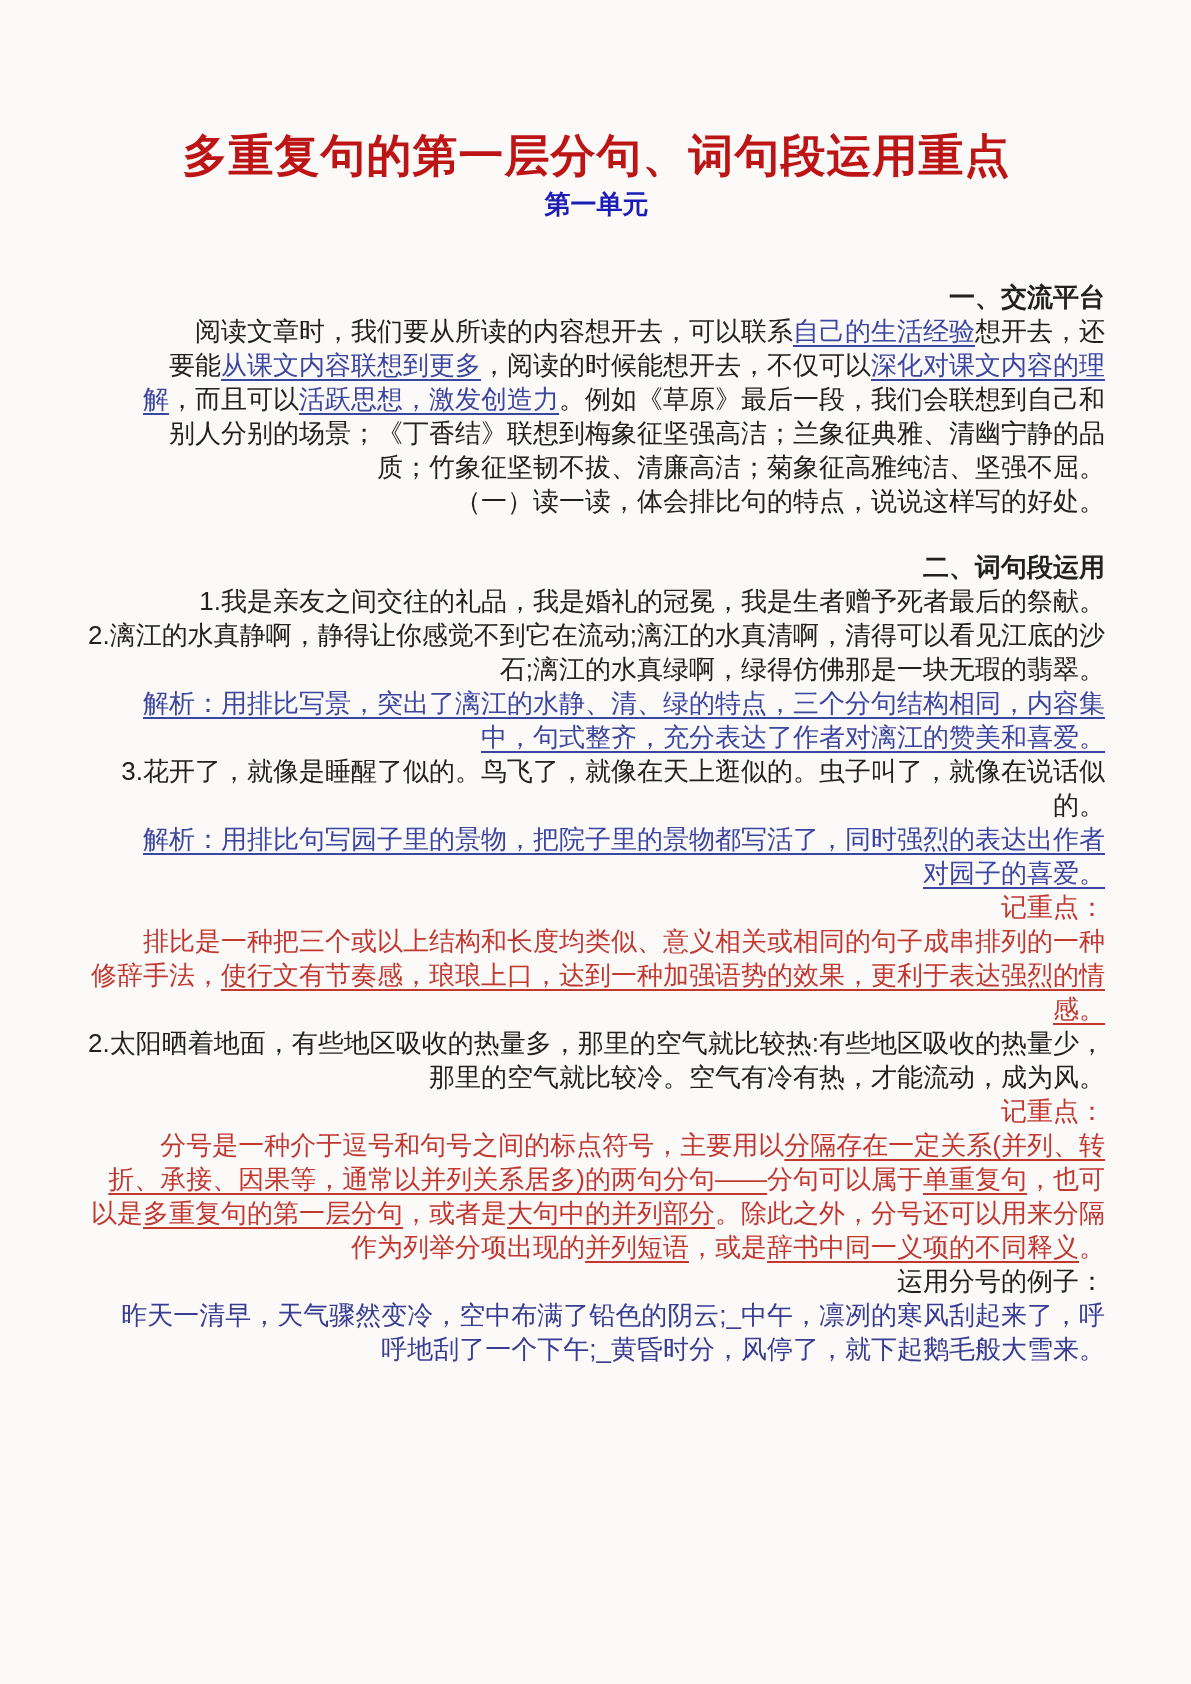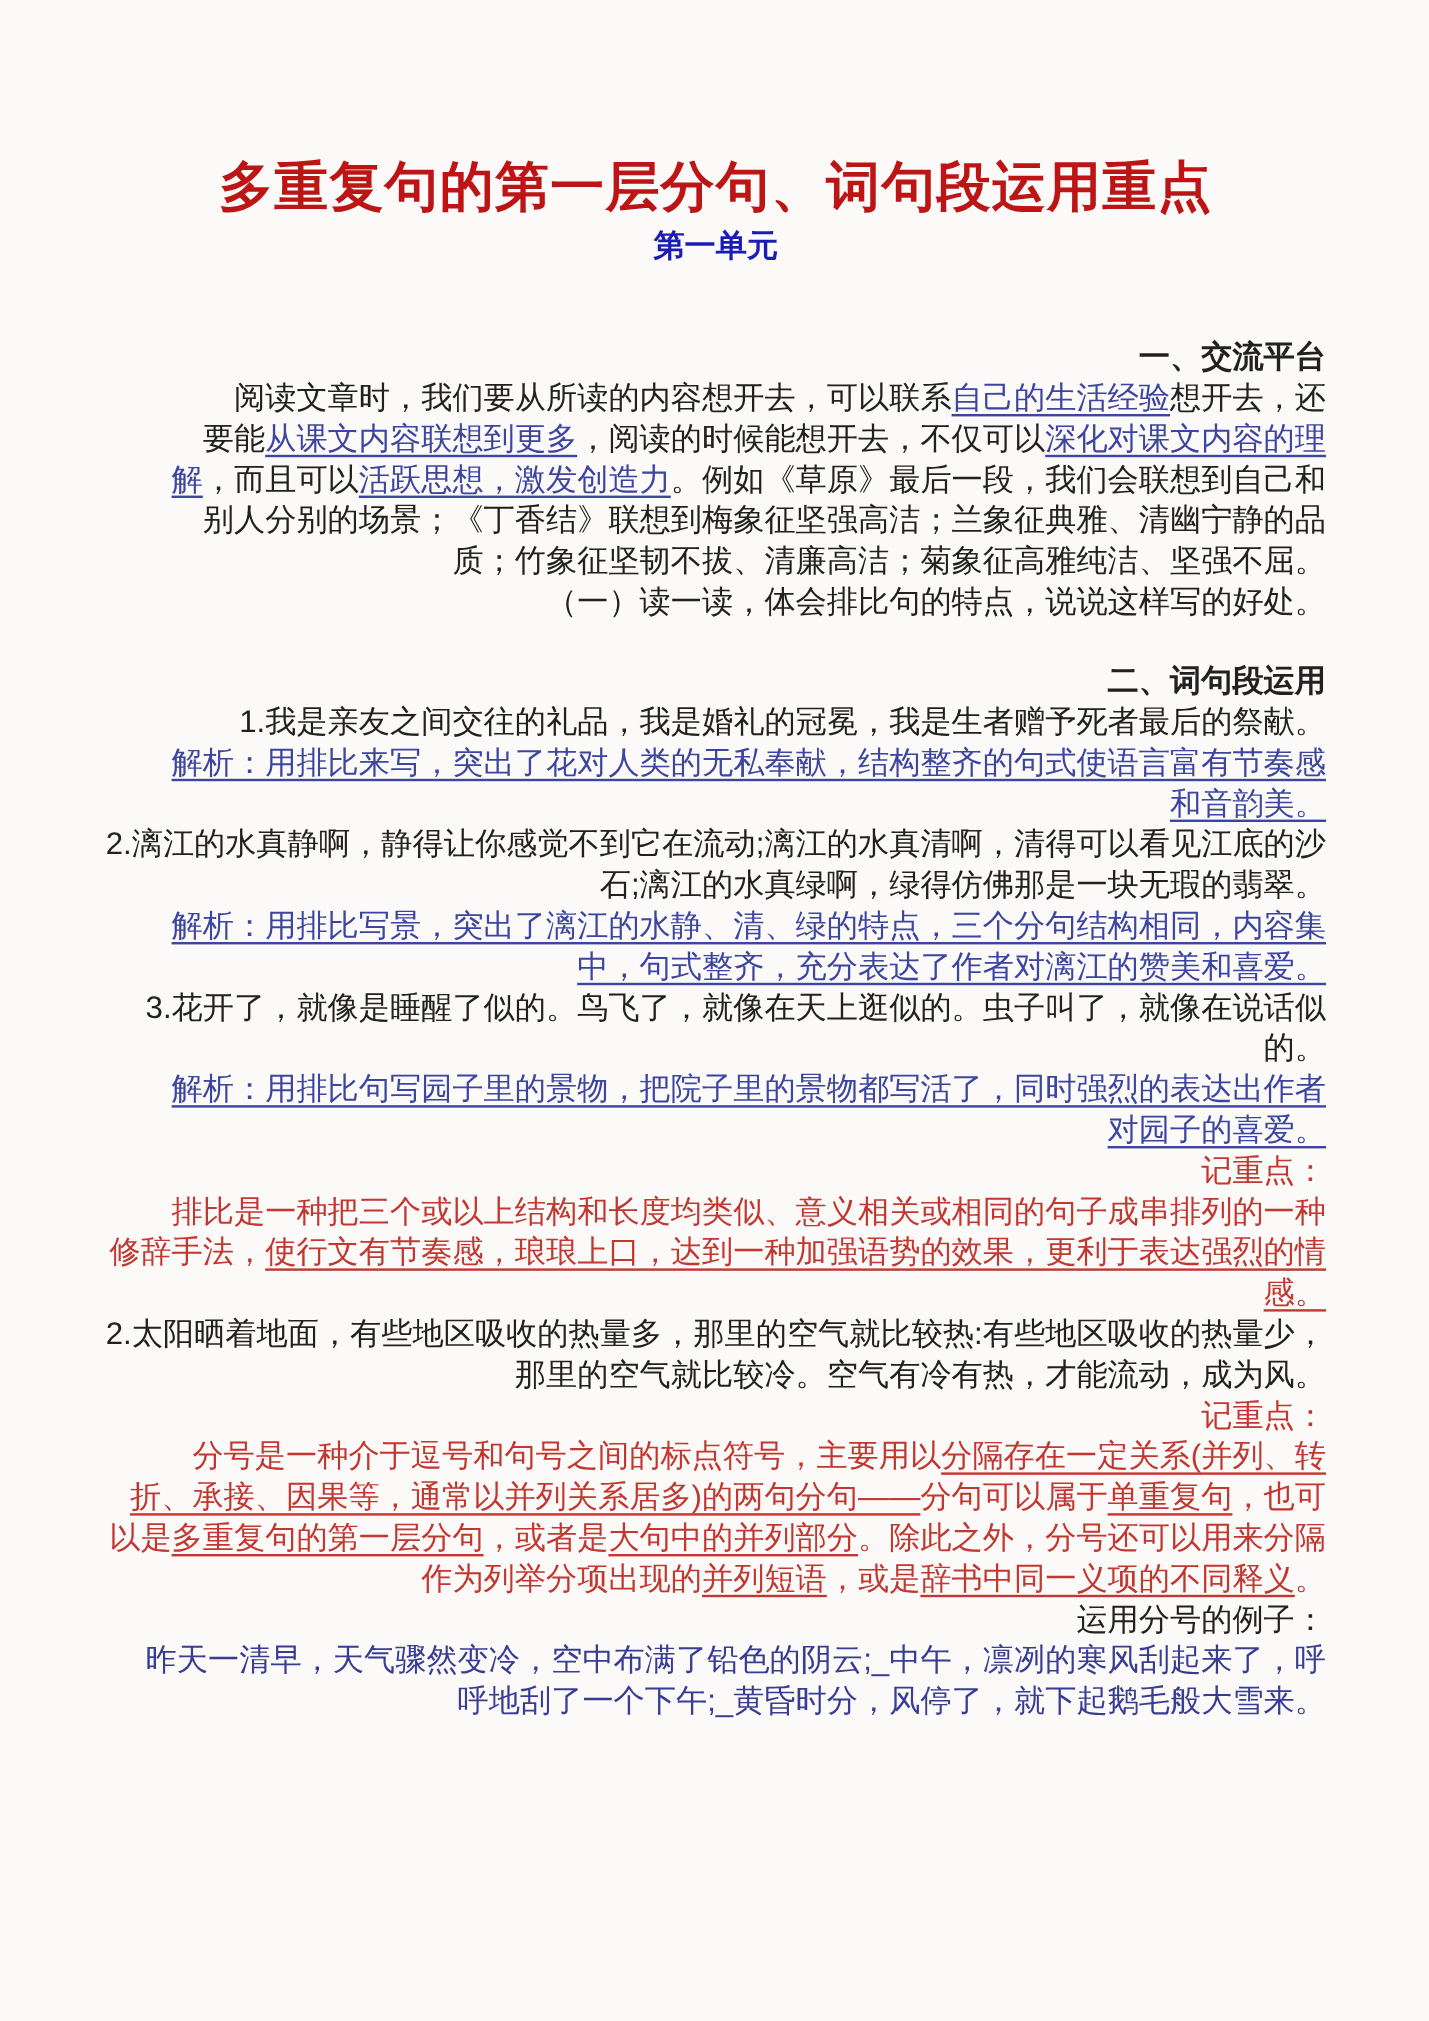--- a/index.html
+++ b/index.html
@@ -80,21 +80,20 @@
 
 <div class="page" data-name="document-page">
   <div class="doc-title" data-name="page-title">多重复句的第一层分句、词句段运用重点</div>
   <div class="doc-subtitle" data-name="page-subtitle">第一单元</div>
   <div class="blocks" data-name="document-blocks">
       <div class="block type-heading" data-name="heading-exchange-platform"><span class="seg-black" data-name="text-segment">一、交流平台</span></div>
       <div class="block type-para" data-name="para-exchange-platform"><span class="seg-black" data-name="text-segment">阅读文章时，我们要从所读的内容想开去，可以联系</span><span class="seg-blue-u" data-name="text-segment">自己的生活经验</span><span class="seg-black" data-name="text-segment">想开去，还要能</span><span class="seg-blue-u" data-name="text-segment">从课文内容联想到更多</span><span class="seg-black" data-name="text-segment">，阅读的时候能想开去，不仅可以</span><span class="seg-blue-u" data-name="text-segment">深化对课文内容的理解</span><span class="seg-black" data-name="text-segment">，而且可以</span><span class="seg-blue-u" data-name="text-segment">活跃思想，激发创造力</span><span class="seg-black" data-name="text-segment">。例如《草原》最后一段，我们会联想到自己和别人分别的场景；《丁香结》联想到梅象征坚强高洁；兰象征典雅、清幽宁静的品质；竹象征坚韧不拔、清廉高洁；菊象征高雅纯洁、坚强不屈。</span></div>
       <div class="block type-subheading" data-name="subheading-part1"><span class="seg-black" data-name="text-segment">（一）读一读，体会排比句的特点，说说这样写的好处。</span></div>
       <div class="block type-heading" data-name="heading-word-sentence"><span class="seg-black" data-name="text-segment">二、词句段运用</span></div>
       <div class="block type-item" data-name="item-1-1"><span class="seg-black" data-name="text-segment">1.我是亲友之间交往的礼品，我是婚礼的冠冕，我是生者赠予死者最后的祭献。</span></div>
-      <div class="block type-analysis" data-name="analysis-1-1"><span class="seg-blue-u" data-name="text-segment">解析：用排比来写，突出了花对人类的无私奉献，结构整齐的句式使语言富有节奏感和音韵美。</span></div>
       <div class="block type-item" data-name="item-1-2"><span class="seg-black" data-name="text-segment">2.漓江的水真静啊，静得让你感觉不到它在流动;漓江的水真清啊，清得可以看见江底的沙石;漓江的水真绿啊，绿得仿佛那是一块无瑕的翡翠。</span></div>
       <div class="block type-analysis" data-name="analysis-1-2"><span class="seg-blue-u" data-name="text-segment">解析：用排比写景，突出了漓江的水静、清、绿的特点，三个分句结构相同，内容集中，句式整齐，充分表达了作者对漓江的赞美和喜爱。</span></div>
       <div class="block type-item" data-name="item-1-3"><span class="seg-black" data-name="text-segment">3.花开了，就像是睡醒了似的。鸟飞了，就像在天上逛似的。虫子叫了，就像在说话似的。</span></div>
       <div class="block type-analysis" data-name="analysis-1-3"><span class="seg-blue-u" data-name="text-segment">解析：用排比句写园子里的景物，把院子里的景物都写活了，同时强烈的表达出作者对园子的喜爱。</span></div>
       <div class="block type-label" data-name="label-key-point-1"><span class="seg-red" data-name="text-segment">记重点：</span></div>
       <div class="block type-keypara" data-name="para-key-point-1"><span class="seg-red" data-name="text-segment">排比是一种把三个或以上结构和长度均类似、意义相关或相同的句子成串排列的一种修辞手法，</span><span class="seg-red-u" data-name="text-segment">使行文有节奏感，琅琅上口，达到一种加强语势的效果，更利于表达强烈的情感。</span></div>
       <div class="block type-item" data-name="item-2-2"><span class="seg-black" data-name="text-segment">2.太阳晒着地面，有些地区吸收的热量多，那里的空气就比较热:有些地区吸收的热量少，那里的空气就比较冷。空气有冷有热，才能流动，成为风。</span></div>
       <div class="block type-label" data-name="label-key-point-2"><span class="seg-red" data-name="text-segment">记重点：</span></div>
       <div class="block type-keypara" data-name="para-key-point-2"><span class="seg-red" data-name="text-segment">分号是一种介于逗号和句号之间的标点符号，主要用以</span><span class="seg-red-u" data-name="text-segment">分隔存在一定关系(并列、转折、承接、因果等，通常以并列关系居多)的两句分句——</span><span class="seg-red" data-name="text-segment">分句可以属于</span><span class="seg-red-u" data-name="text-segment">单重复句</span><span class="seg-red" data-name="text-segment">，也可以是</span><span class="seg-red-u" data-name="text-segment">多重复句的第一层分句</span><span class="seg-red" data-name="text-segment">，或者是</span><span class="seg-red-u" data-name="text-segment">大句中的并列部分</span><span class="seg-red" data-name="text-segment">。除此之外，分号还可以用来分隔作为列举分项出现的</span><span class="seg-red-u" data-name="text-segment">并列短语</span><span class="seg-red" data-name="text-segment">，或是</span><span class="seg-red-u" data-name="text-segment">辞书中同一义项的不同释义</span><span class="seg-red" data-name="text-segment">。</span></div>
       <div class="block type-label" data-name="label-semicolon-example"><span class="seg-black" data-name="text-segment">运用分号的例子：</span></div>

